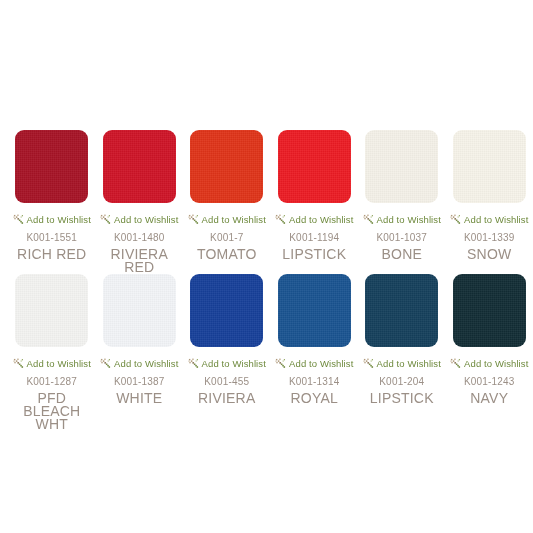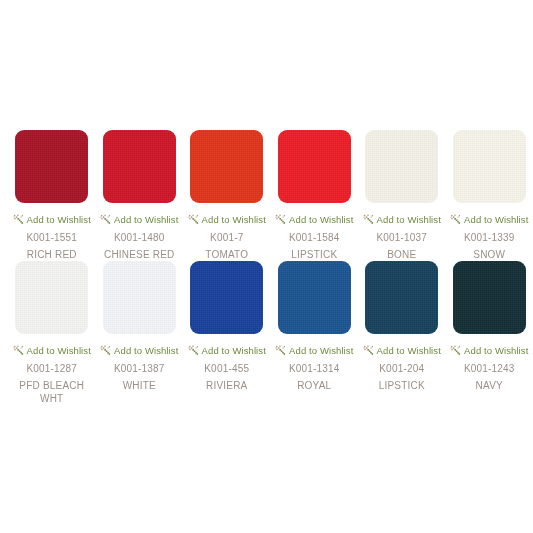--- a/index.html
+++ b/index.html
@@ -83,21 +83,21 @@
   .swatch-code {
     font-size: 10px;
     color: #9b8f86;
     margin-top: 6px;
     text-align: left;
     line-height: 13px;
     letter-spacing: 0.2px;
   }
 
   .swatch-name {
-    font-size: 10px;
+    font-size: 14px;
     color: #9b8f86;
     margin-top: 4px;
     text-align: center;
     line-height: 13px;
     letter-spacing: 0.2px;
     max-width: 80px;
   }
 </style>
 </head>
 <body>
@@ -141,21 +141,21 @@
           <rect x="6.4" y="6.0" width="1.7" height="1.7" fill="#7b8a4a"></rect>
           <rect x="7.9" y="7.5" width="1.7" height="1.7" fill="#6f8a3e"></rect>
           <rect x="9.3" y="9.0" width="1.7" height="1.7" fill="#6b8438"></rect>
           <rect x="9.6" y="1.2" width="1.3" height="1.3" fill="#8fa35c"></rect>
           <rect x="8.3" y="2.7" width="1.2" height="1.2" fill="#a6b679"></rect>
         </svg>
       </span>
       <span class="wishlist-label">Add to Wishlist</span>
     </a>
     <div class="swatch-code">K001-1480</div>
-    <div class="swatch-name">CHINESE RED</div>
+    <div class="swatch-name">RIVIERA RED</div>
   </div>
 
   <div class="swatch-cell">
     <div class="swatch-chip" title="TOMATO" style="background-color: rgb(224, 52, 25);"></div>
     <a class="wishlist-link" href="#">
       <span class="wishlist-icon">
         <svg viewBox="0 0 12 12" width="11" height="11" xmlns="http://www.w3.org/2000/svg">
           <rect x="1" y="1" width="1.6" height="1.6" fill="#b09a7e"></rect>
           <rect x="3.2" y="2.6" width="1.6" height="1.6" fill="#a8906f"></rect>
           <rect x="1.4" y="4.2" width="1.6" height="1.6" fill="#b8a488"></rect>
@@ -188,21 +188,21 @@
           <rect x="4.8" y="4.4" width="1.8" height="1.8" fill="#8e7a5e"></rect>
           <rect x="6.4" y="6.0" width="1.7" height="1.7" fill="#7b8a4a"></rect>
           <rect x="7.9" y="7.5" width="1.7" height="1.7" fill="#6f8a3e"></rect>
           <rect x="9.3" y="9.0" width="1.7" height="1.7" fill="#6b8438"></rect>
           <rect x="9.6" y="1.2" width="1.3" height="1.3" fill="#8fa35c"></rect>
           <rect x="8.3" y="2.7" width="1.2" height="1.2" fill="#a6b679"></rect>
         </svg>
       </span>
       <span class="wishlist-label">Add to Wishlist</span>
     </a>
-    <div class="swatch-code">K001-1584</div>
+    <div class="swatch-code">K001-1194</div>
     <div class="swatch-name">LIPSTICK</div>
   </div>
 
   <div class="swatch-cell">
     <div class="swatch-chip" title="BONE" style="background-color: rgb(245, 242, 233);"></div>
     <a class="wishlist-link" href="#">
       <span class="wishlist-icon">
         <svg viewBox="0 0 12 12" width="11" height="11" xmlns="http://www.w3.org/2000/svg">
           <rect x="1" y="1" width="1.6" height="1.6" fill="#b09a7e"></rect>
           <rect x="3.2" y="2.6" width="1.6" height="1.6" fill="#a8906f"></rect>

